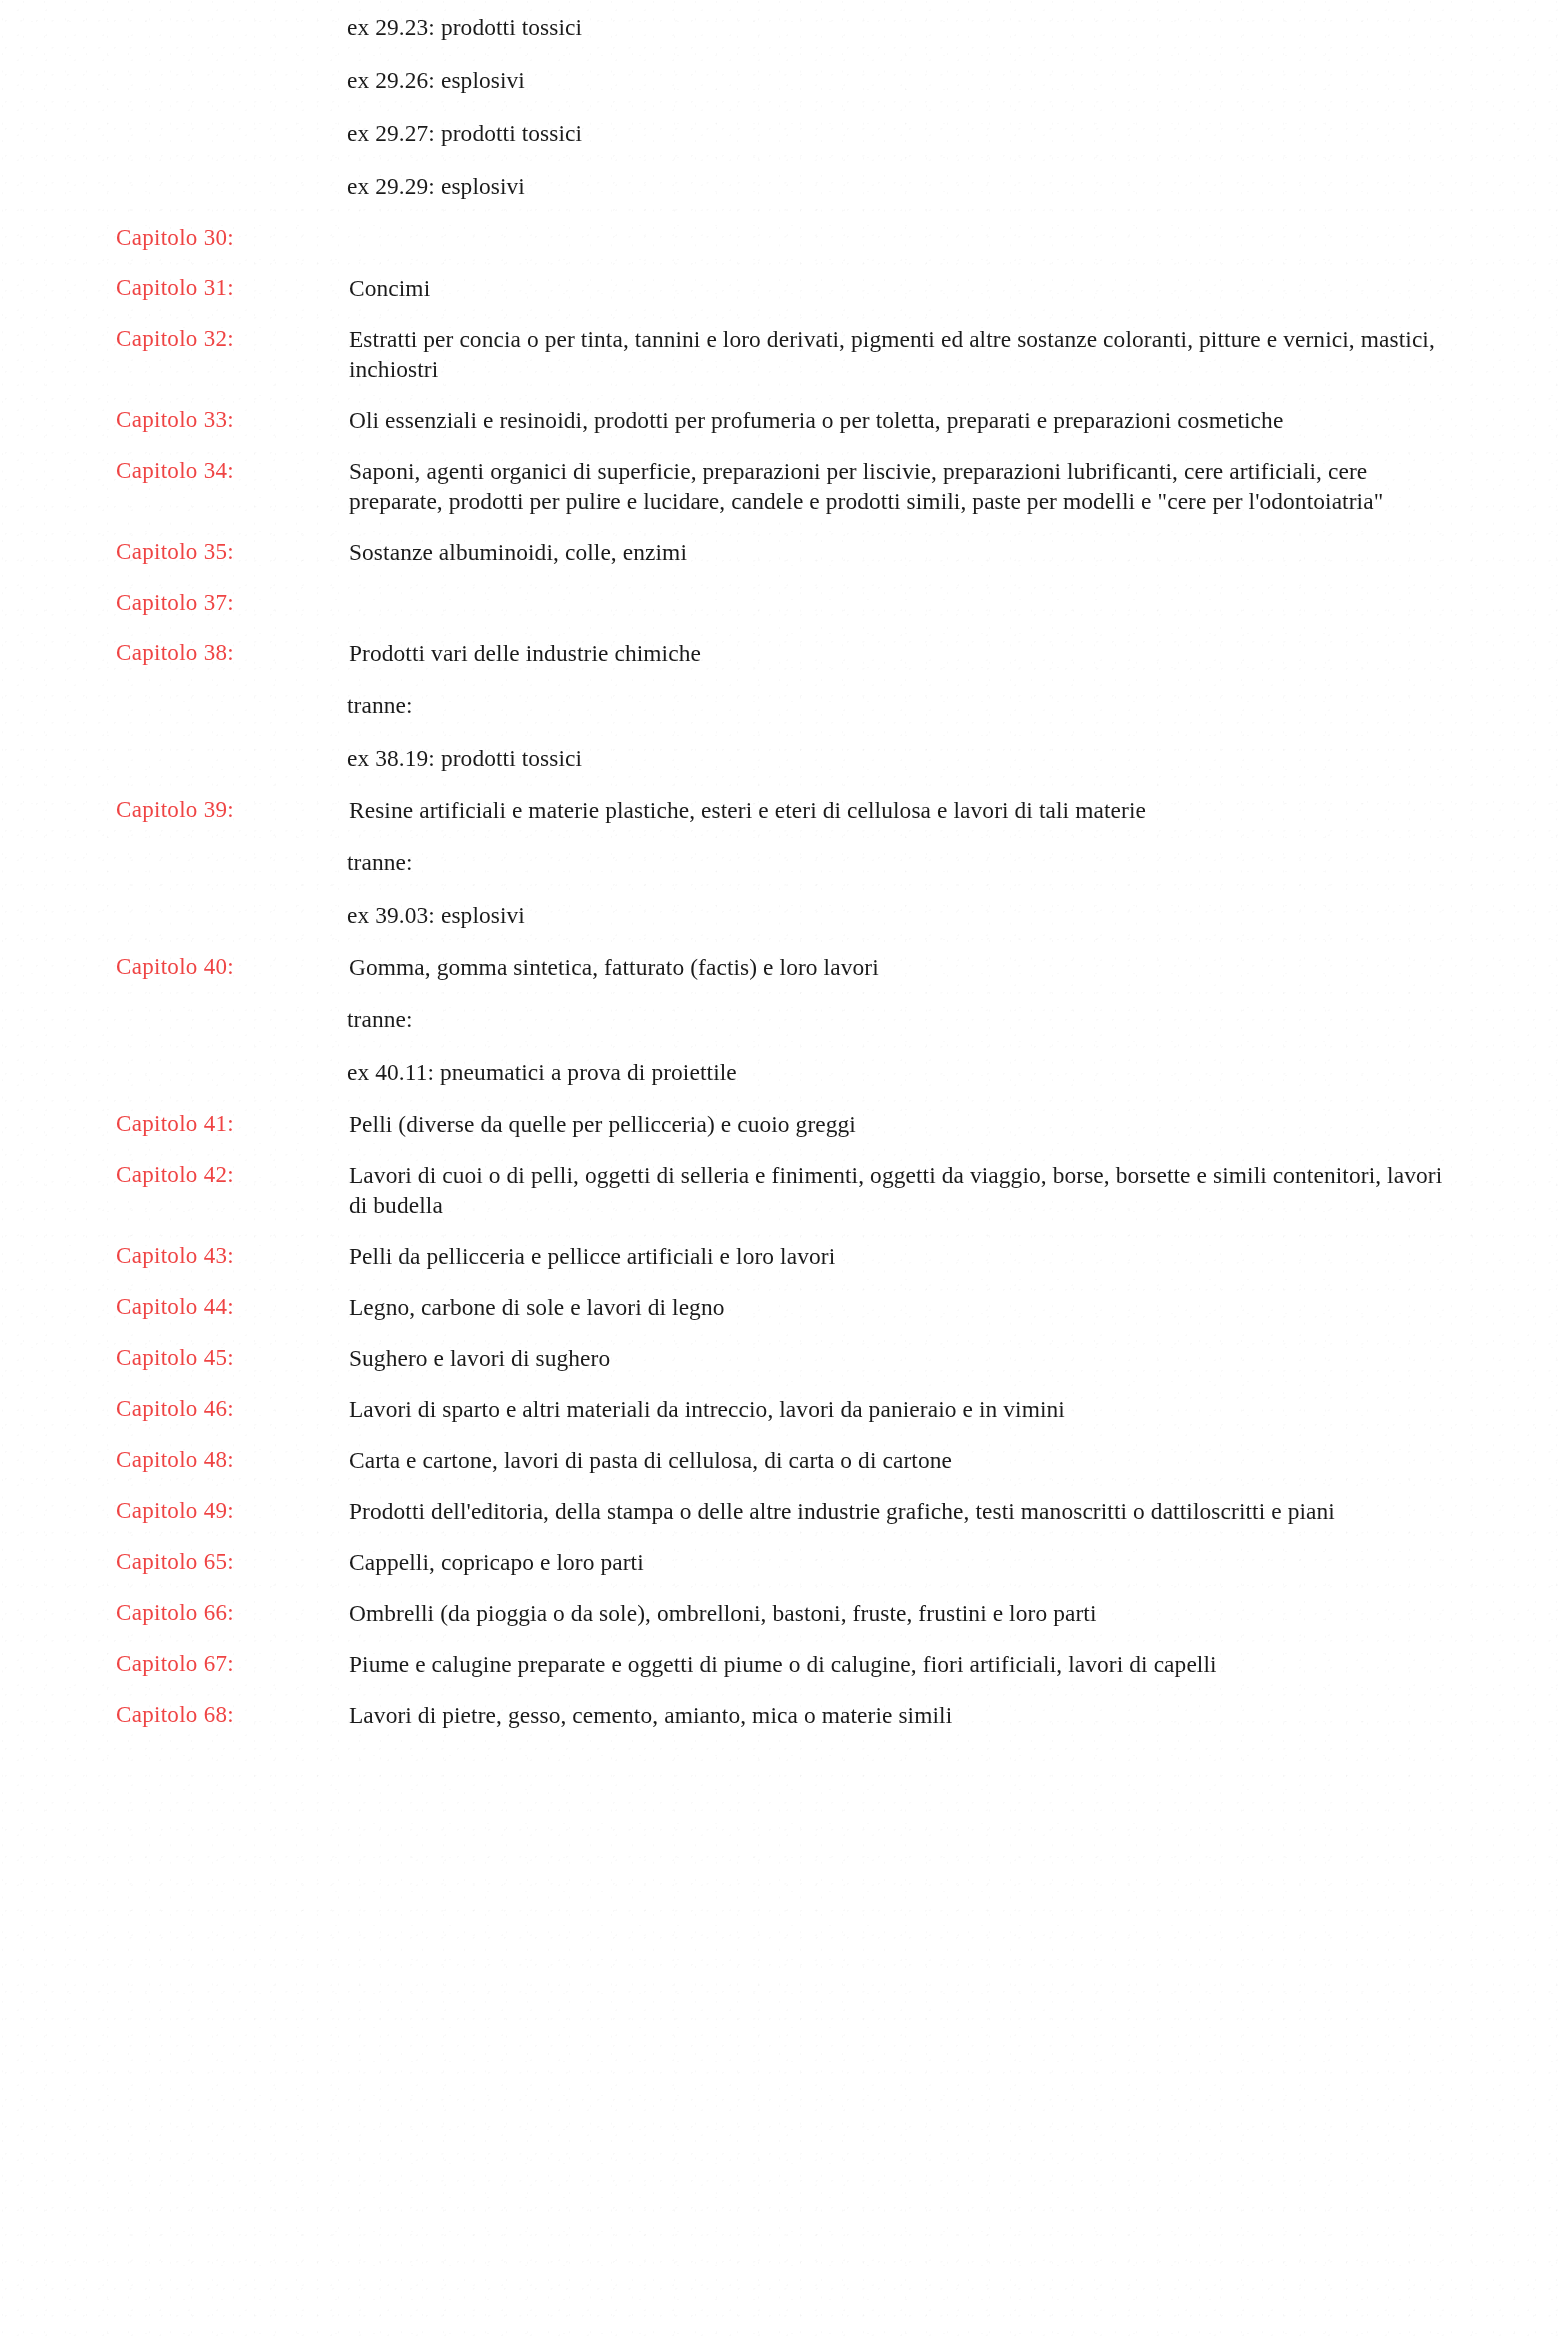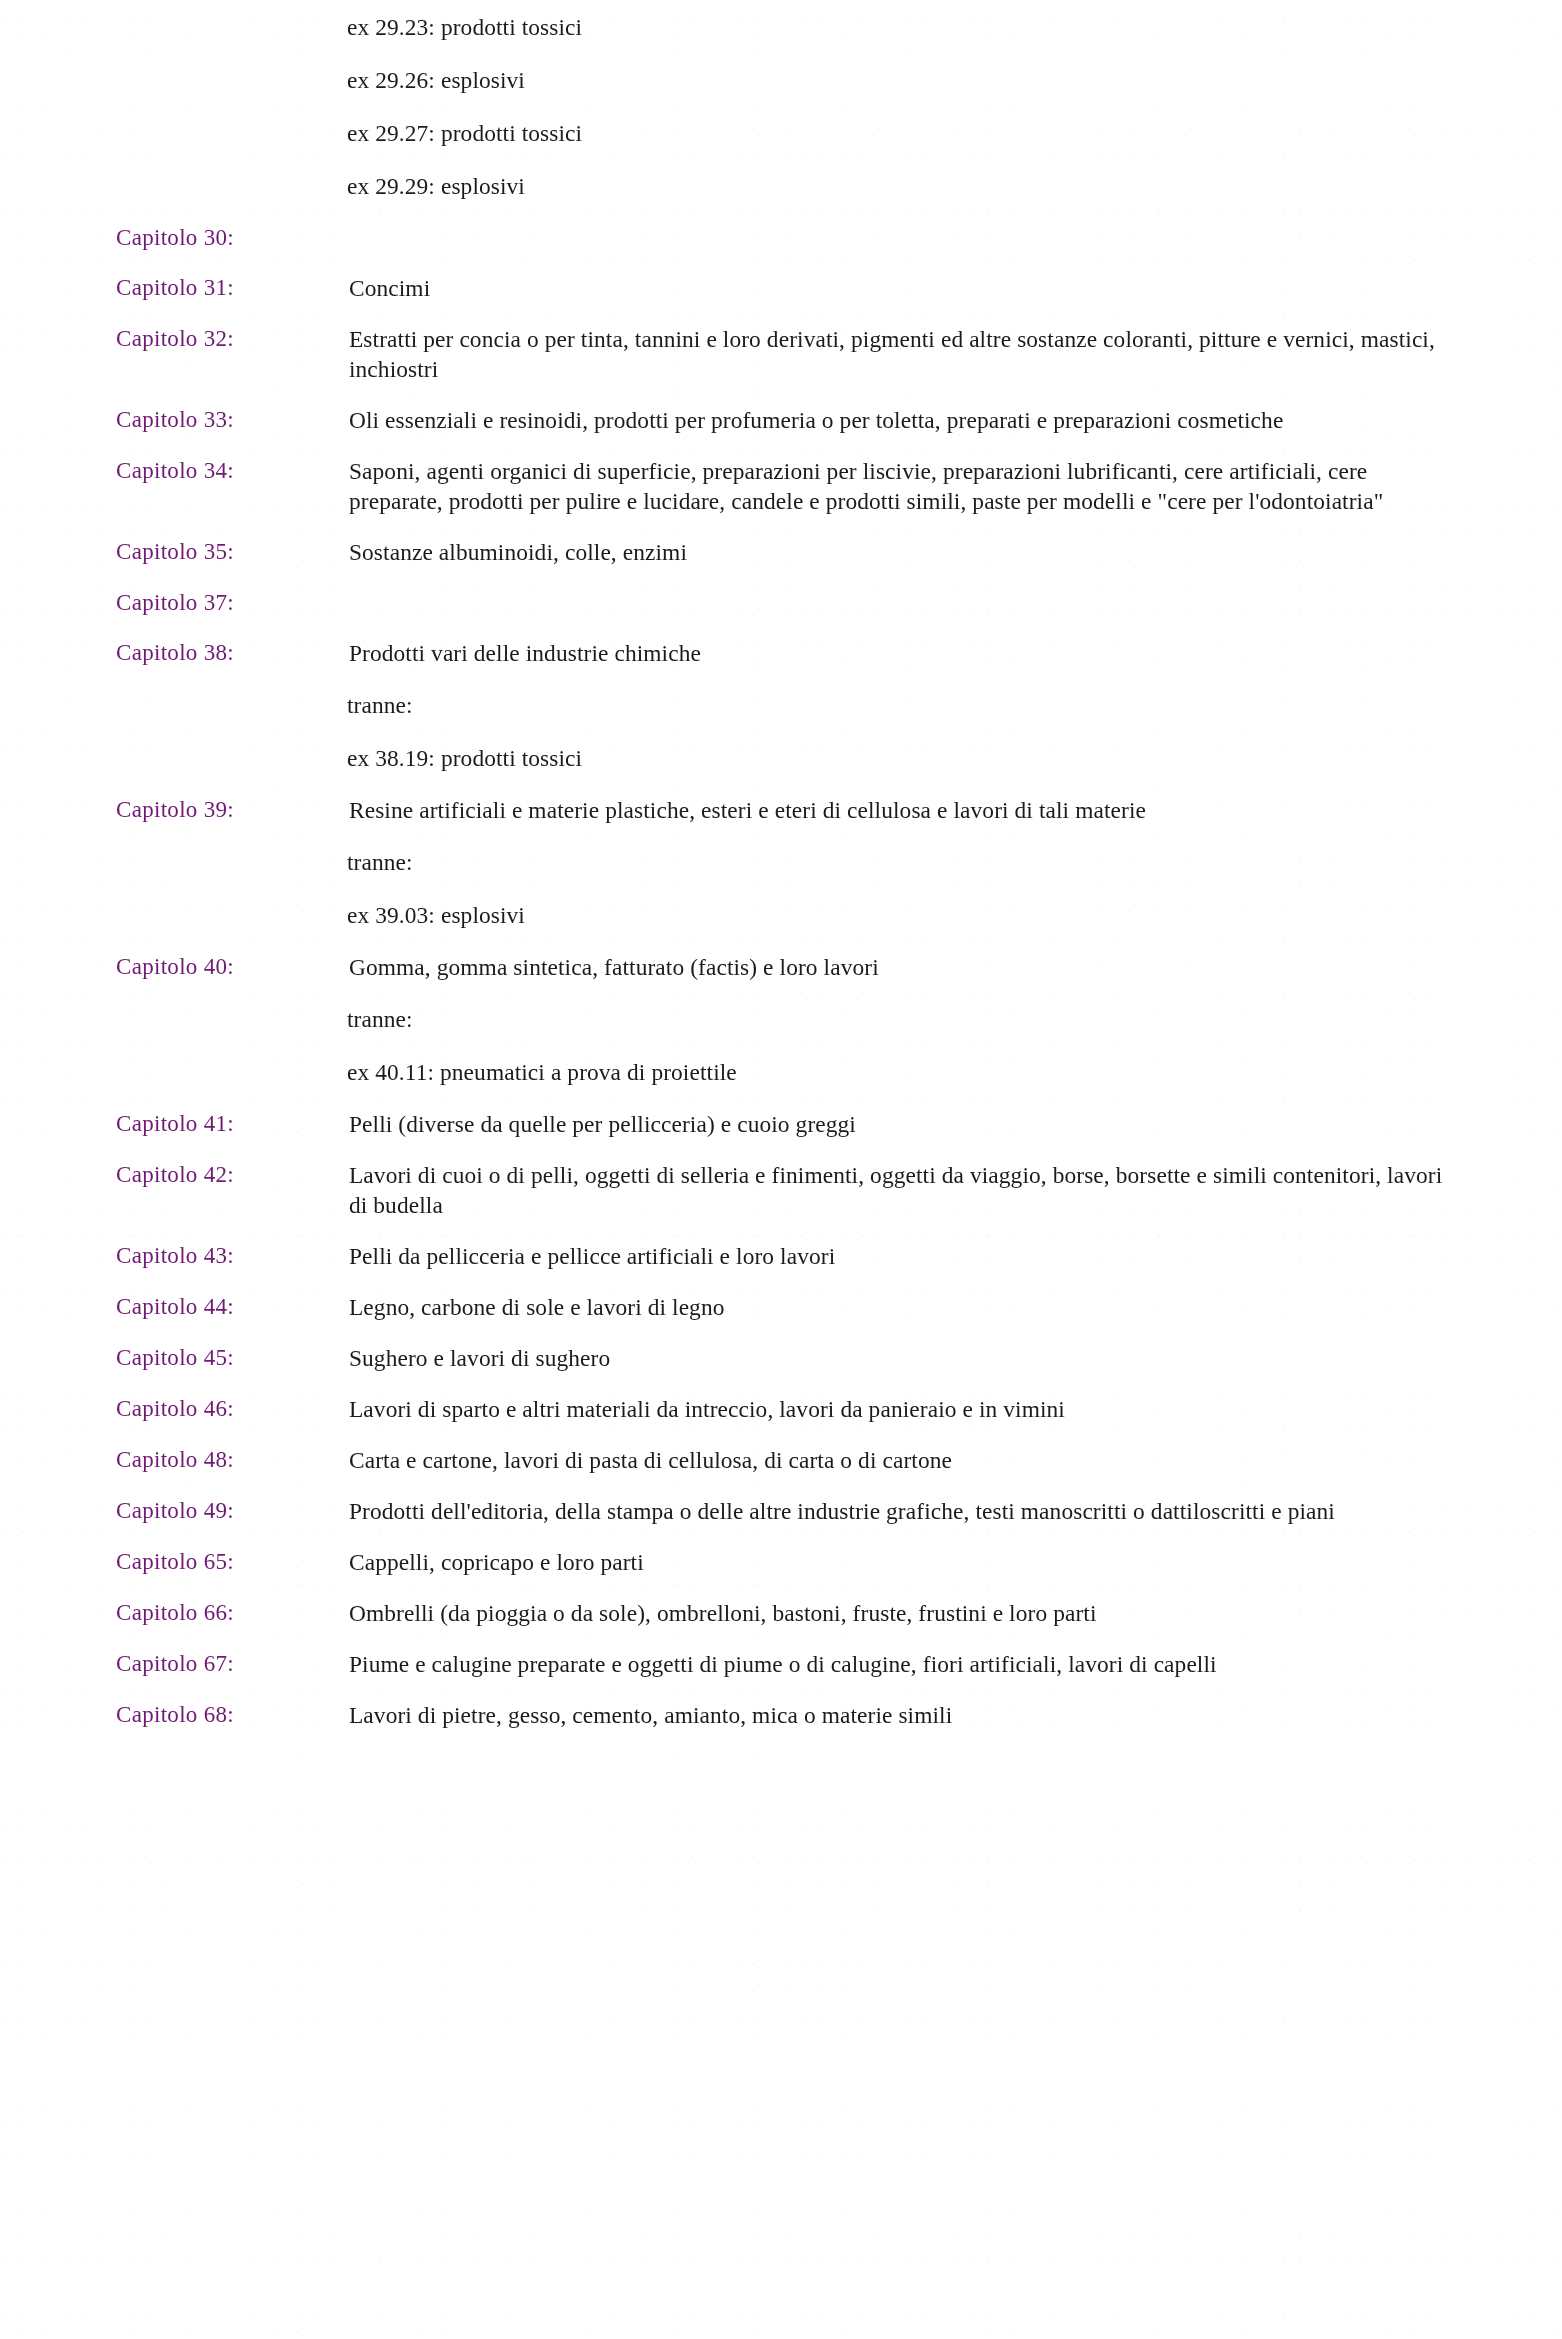--- a/index.html
+++ b/index.html
@@ -46,21 +46,21 @@
   }
 
   .col-label {
     flex: 0 0 228px;
     box-sizing: border-box;
     padding-left: 112px;
     font-size: 23px;
     line-height: 29px;
     letter-spacing: 0.3px;
     white-space: nowrap;
-    color: #701a75;
+    color: #ef4444;
   }
 
   .col-text {
     flex: 1 1 auto;
     box-sizing: border-box;
     padding-left: 115px;
     padding-right: 106px;
     font-size: 23.4px;
     line-height: 30px;
     letter-spacing: 0.1px;

